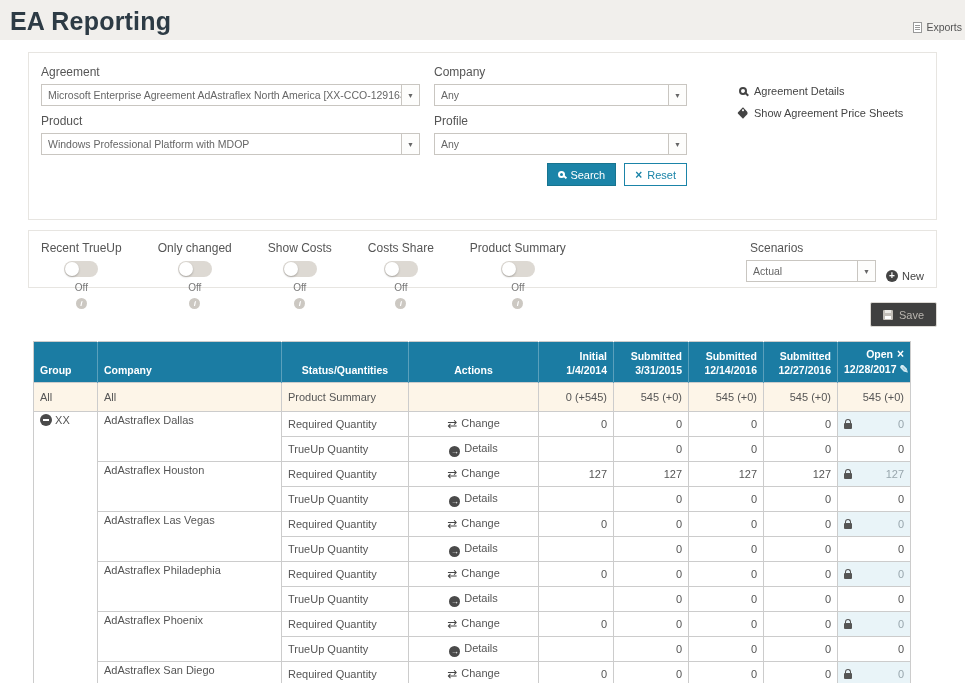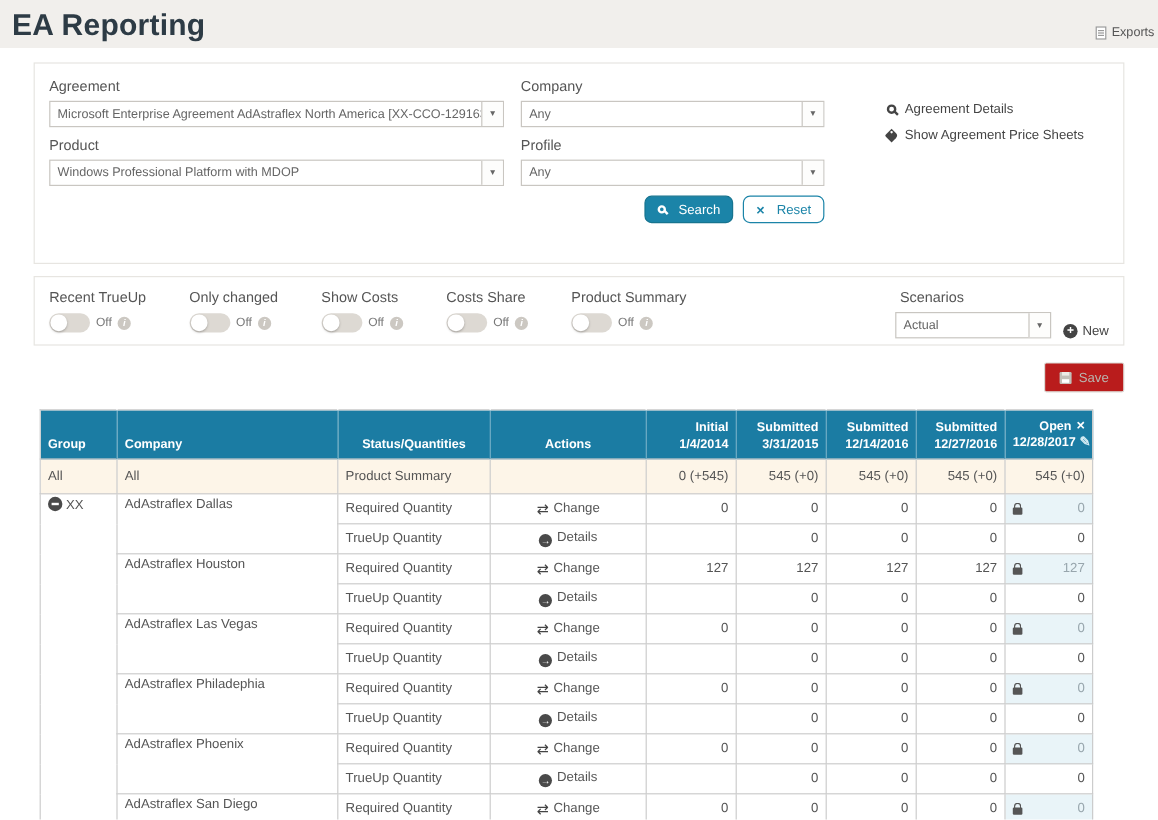--- a/index.html
+++ b/index.html
@@ -25,47 +25,47 @@
   .sel-text{flex:1;font-size:10.5px;color:#666;padding:0 6px;white-space:nowrap;overflow:hidden;display:flex;align-items:center;}
   .sel-arrow{width:18px;border-left:1px solid #c9c6c1;display:flex;align-items:center;justify-content:center;background:#fdfdfc;}
   .sel-arrow::after{content:"▼";font-size:7px;color:#666;}
   .links-col{padding-left:38px;padding-top:20px;}
   .link-row{display:flex;align-items:center;gap:7px;font-size:11px;color:#444;margin-bottom:10px;cursor:pointer;}
   .mag-icon{width:8px;height:8px;border:2px solid #444;border-radius:50%;position:relative;display:inline-block;flex:0 0 auto;}
   .mag-icon::after{content:"";position:absolute;width:5px;height:2px;background:#444;right:-4px;bottom:-2px;transform:rotate(45deg);}
   .tag-icon{width:8px;height:8px;background:#444;transform:rotate(45deg);border-radius:0 3px 0 1px;position:relative;display:inline-block;flex:0 0 auto;}
   .tag-icon::after{content:"";position:absolute;width:2px;height:2px;background:#fff;border-radius:50%;top:1px;left:1px;}
   .btn-row{grid-column:2;grid-row:3;display:flex;justify-content:flex-end;gap:8px;padding-right:14px;}
-  .btn{height:23px;display:inline-flex;align-items:center;gap:10px;font-size:11px;padding:0 10px;cursor:pointer;border-radius:6px;}
+  .btn{height:23px;display:inline-flex;align-items:center;gap:5px;font-size:11px;padding:0 10px;cursor:pointer;border-radius:0;}
   .btn-search{background:#1b84a8;color:#fff;border:1px solid #17748f;}
   .mag-icon.lite{border-color:#fff;width:7px;height:7px;}
   .mag-icon.lite::after{background:#fff;width:4px;}
   .btn-reset{background:#fff;color:#1b84a8;border:1px solid #1b84a8;}
   .x-glyph::before{content:"×";font-weight:bold;font-size:12px;}
 
   
   .toggles-panel{height:58px;margin-top:10px;padding:10px 12px;display:flex;align-items:flex-start;}
   .toggle-block{margin-right:36px;}
   .tlabel{font-size:12px;color:#555;margin-bottom:6px;white-space:nowrap;}
-  .trow{display:flex;align-items:center;gap:5px;}
+  .trow{display:flex;align-items:center;gap:5px;flex-direction:column;}
   .switch{width:34px;height:16px;border-radius:8px;background:#ddd9d3;position:relative;cursor:pointer;display:inline-block;}
   .switch .knob{position:absolute;left:1px;top:1px;width:14px;height:14px;border-radius:50%;background:#fff;box-shadow:0 1px 2px rgba(0,0,0,.25);}
   .tstate{font-size:10px;color:#777;}
   .info-icon{width:11px;height:11px;border-radius:50%;background:#ccc8c2;color:#fff;font-size:8px;line-height:11px;text-align:center;font-style:italic;font-weight:bold;display:inline-block;}
   .info-icon::before{content:"i";}
   .scenarios-block{margin-left:auto;display:flex;align-items:flex-end;gap:10px;}
   .scen-col{width:130px;}
   .scen-col .flabel{padding-left:4px;}
   .new-btn{display:flex;align-items:center;gap:4px;font-size:11px;color:#444;margin-top:26px;cursor:pointer;}
   .plus-icon{width:12px;height:12px;border-radius:50%;background:#444;color:#fff;font-size:10px;line-height:11px;text-align:center;font-weight:bold;display:inline-block;}
   .plus-icon::before{content:"+";}
 
   
   .save-row{display:flex;justify-content:flex-end;margin-top:14px;}
-  .btn-save{height:25px;background:#b91c1c;border:1px solid #dcd9d4;color:#b9b5af;display:inline-flex;align-items:center;gap:6px;font-size:11px;padding:0 12px;border-radius:2px;cursor:default;}
+  .btn-save{height:25px;background:#404040;border:1px solid #dcd9d4;color:#b9b5af;display:inline-flex;align-items:center;gap:6px;font-size:11px;padding:0 12px;border-radius:2px;cursor:default;}
   .save-icon{width:10px;height:10px;background:#c3bfb9;position:relative;display:inline-block;border-radius:1px;}
   .save-icon::before{content:"";position:absolute;top:0;left:2px;width:6px;height:3px;background:#eceae6;}
   .save-icon::after{content:"";position:absolute;bottom:1px;left:2px;width:6px;height:3px;background:#fff;}
 
   
   .report-table{margin:14px 0 0 5px;border-collapse:collapse;width:877px;table-layout:fixed;font-size:11px;color:#555;border:1px solid #ccc;}
   .report-table th{background:#1b7ca3;color:#fff;font-size:10.5px;font-weight:bold;vertical-align:bottom;padding:4px 6px 5px;border-right:1px solid rgba(255,255,255,.28);height:40px;line-height:1.35;}
   .report-table th:last-child{border-right:none;}
   th.al{text-align:left;} th.ac{text-align:center;} th.ar{text-align:right;}
   .xcol{cursor:pointer;} .xcol::before{content:"×";font-weight:bold;margin-left:4px;font-size:12px;}

